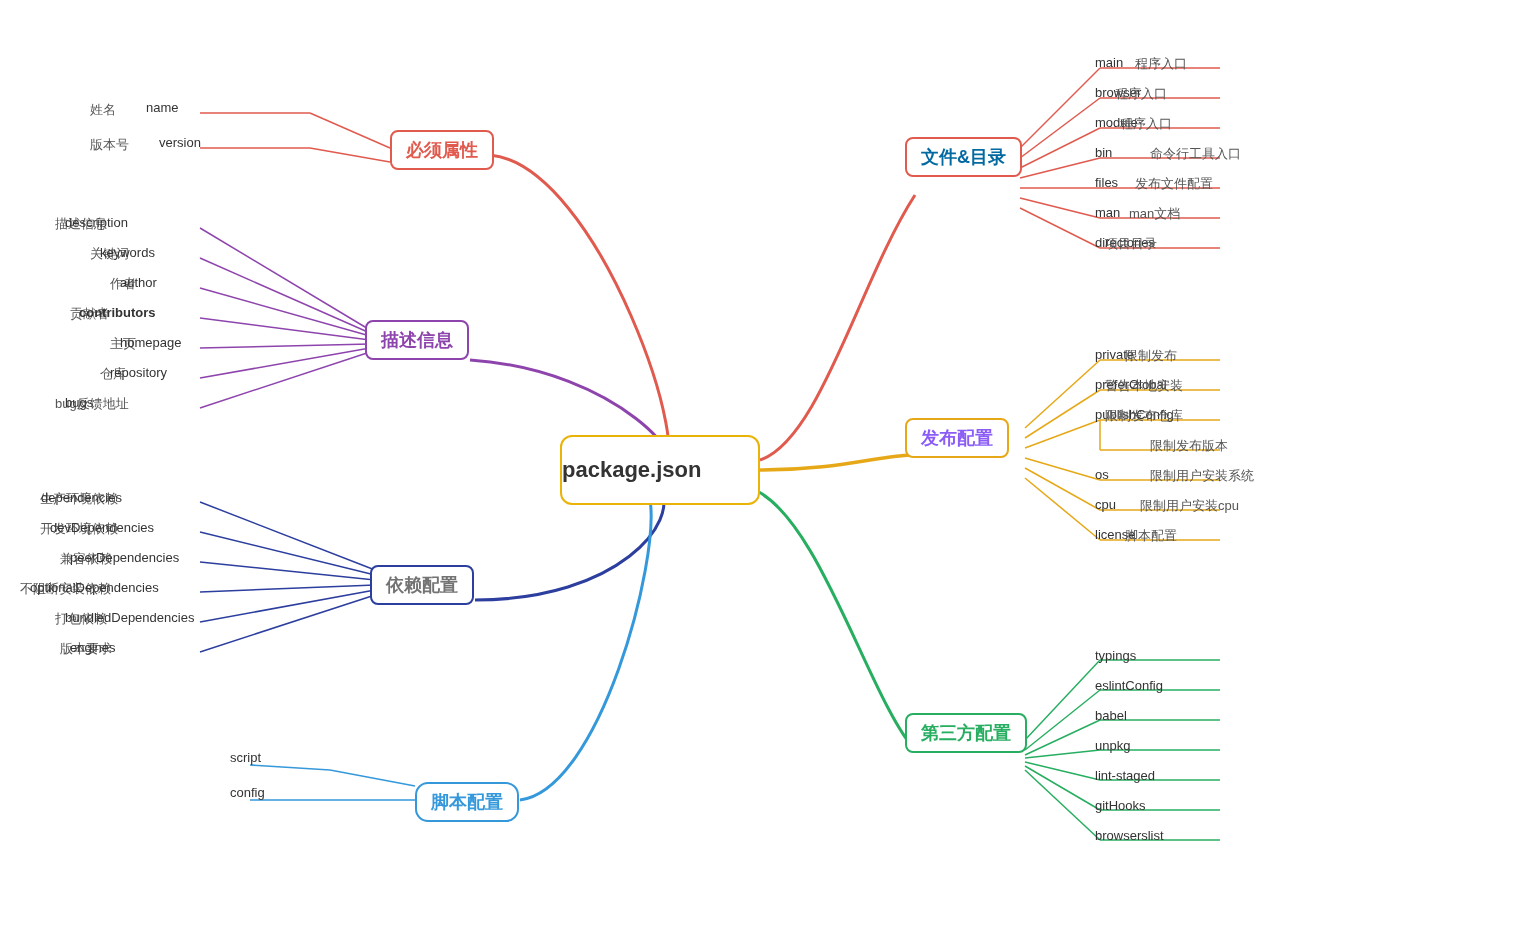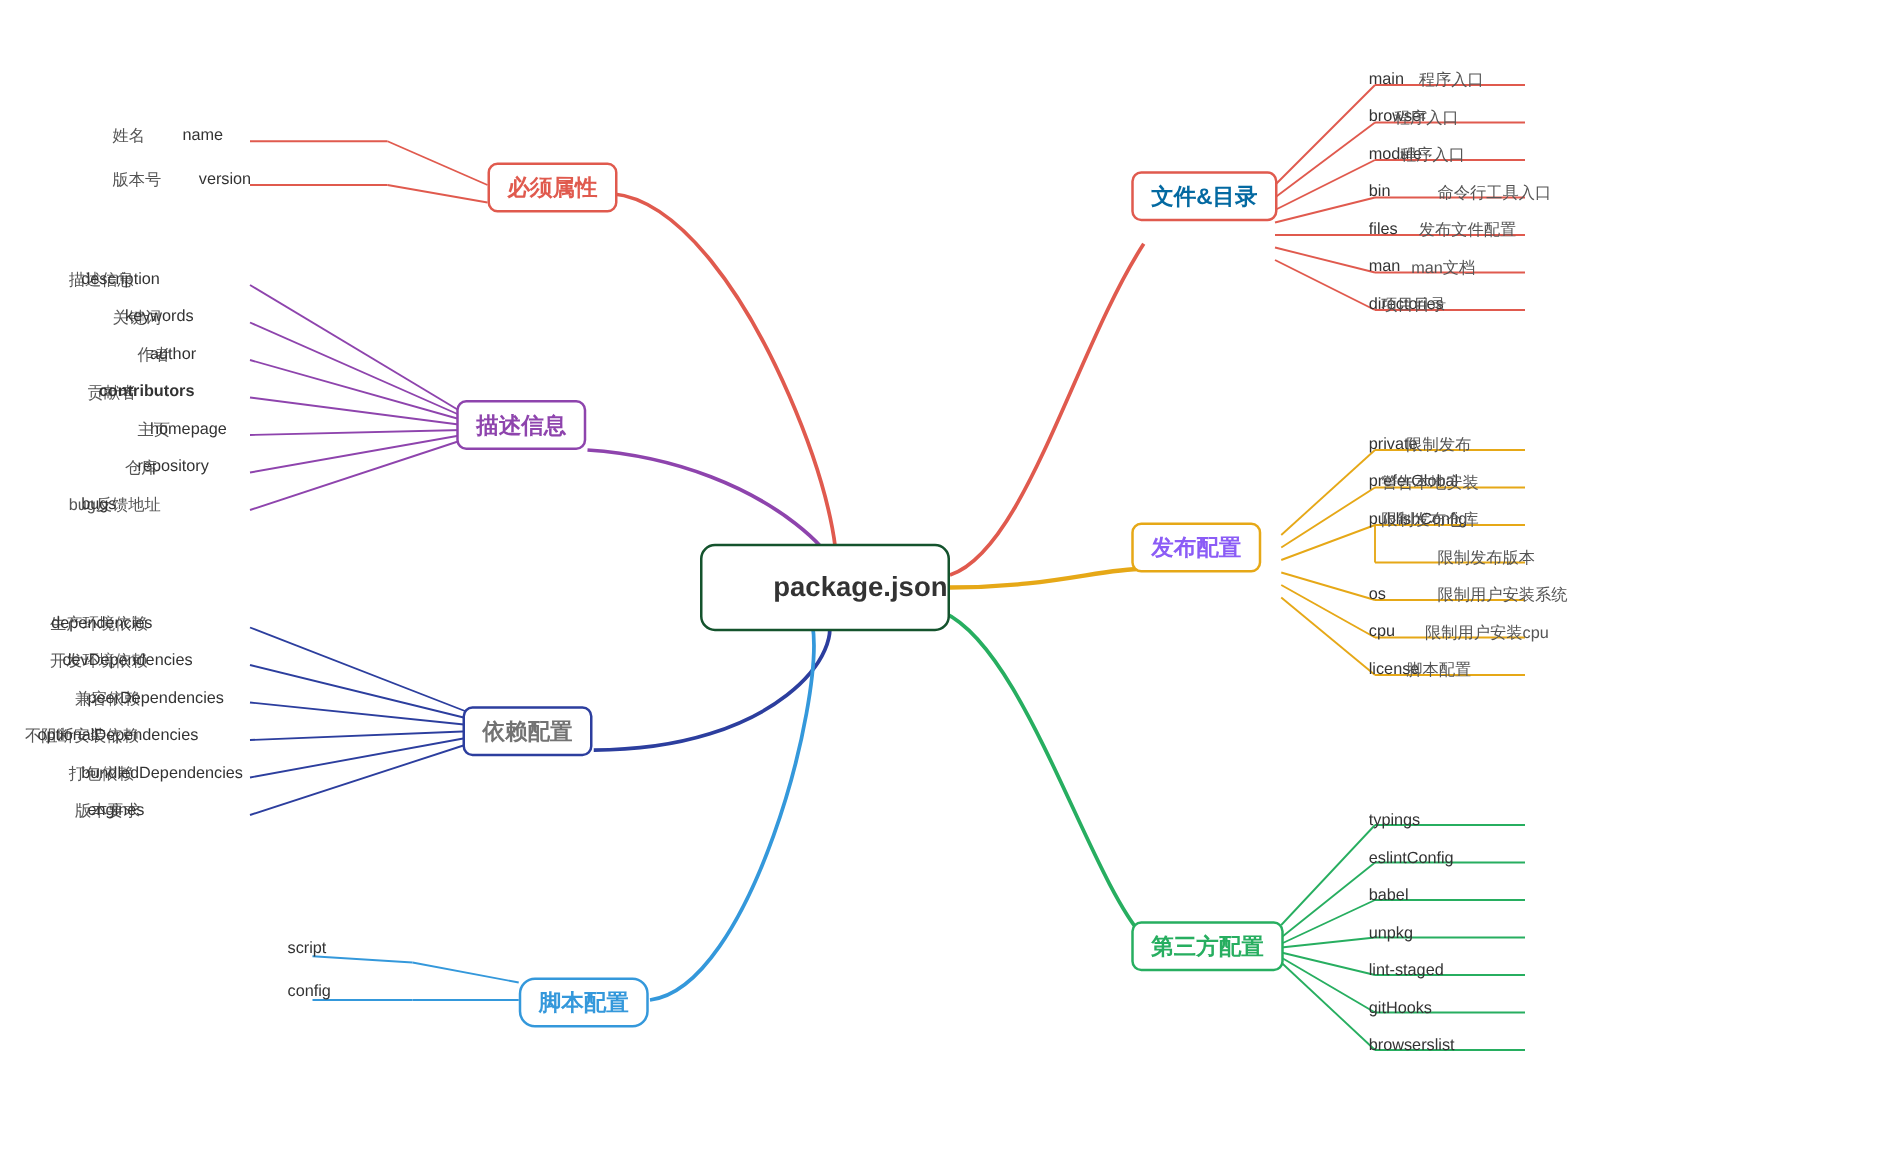--- a/index.html
+++ b/index.html
@@ -15,28 +15,28 @@
       position: absolute;
       top: 0; left: 0;
       width: 1523px;
       height: 941px;
     }
     .node-box {
       position: absolute;
       border-radius: 8px;
       display: flex;
       align-items: center;
-      justify-content: flex-end;
+      justify-content: flex-start;
       font-weight: bold;
       text-align: center;
     }
     .center-node {
       width: 200px;
       height: 70px;
-      border: 2px solid #14532d;
+      border: 2px solid #eab308;
       border-radius: 12px;
       background: #fff;
       font-size: 22px;
       font-weight: bold;
       color: #333;
       left: 560px;
       top: 435px;
     }
     
     .cat-node {
@@ -302,21 +302,21 @@
 </div>
 <div style="position:absolute; left:1095px; top:497px;">
   <span class="leaf-text leaf-en">cpu</span>
   <span class="leaf-text leaf-cn" style="margin-left:45px;">限制用户安装cpu</span>
 </div>
 <div style="position:absolute; left:1095px; top:527px;">
   <span class="leaf-text leaf-en">license</span>
   <span class="leaf-text leaf-cn" style="margin-left:30px;">脚本配置</span>
 </div>
 
-<div class="node-box cat-node" style="border-color:#27ae60; color:#27ae60; left:905px; top:737px;">
+<div class="node-box cat-node" style="border-color:#27ae60; color:#27ae60; left:905px; top:713px;">
   <span>第三方配置</span>
 </div>
 
 <div style="position:absolute; left:1095px; top:648px;">
   <span class="leaf-text leaf-en">typings</span>
 </div>
 <div style="position:absolute; left:1095px; top:678px;">
   <span class="leaf-text leaf-en">eslintConfig</span>
 </div>
 <div style="position:absolute; left:1095px; top:708px;">

